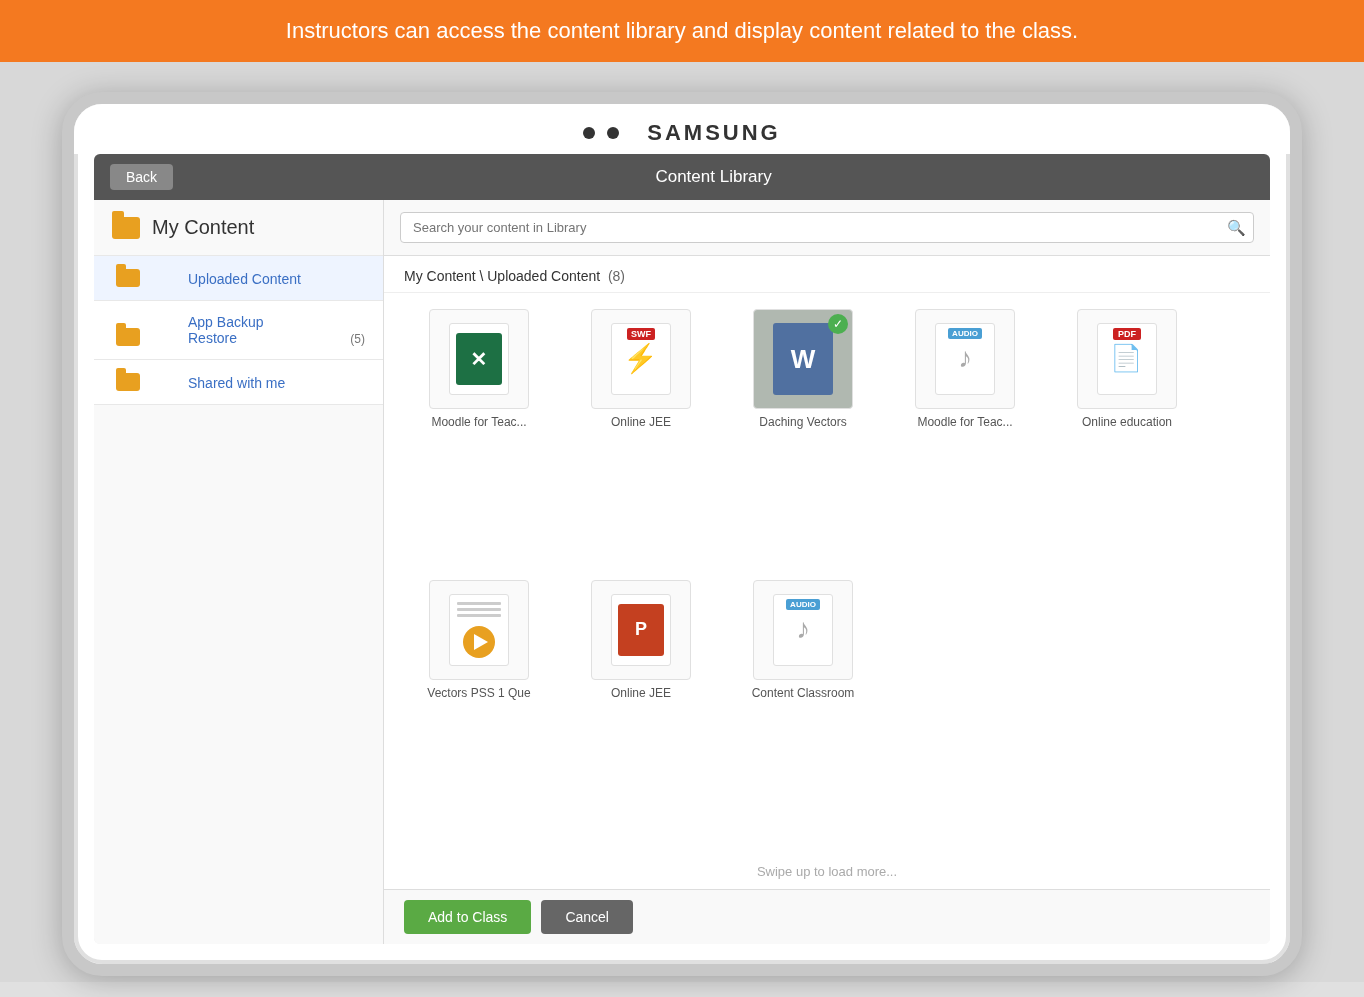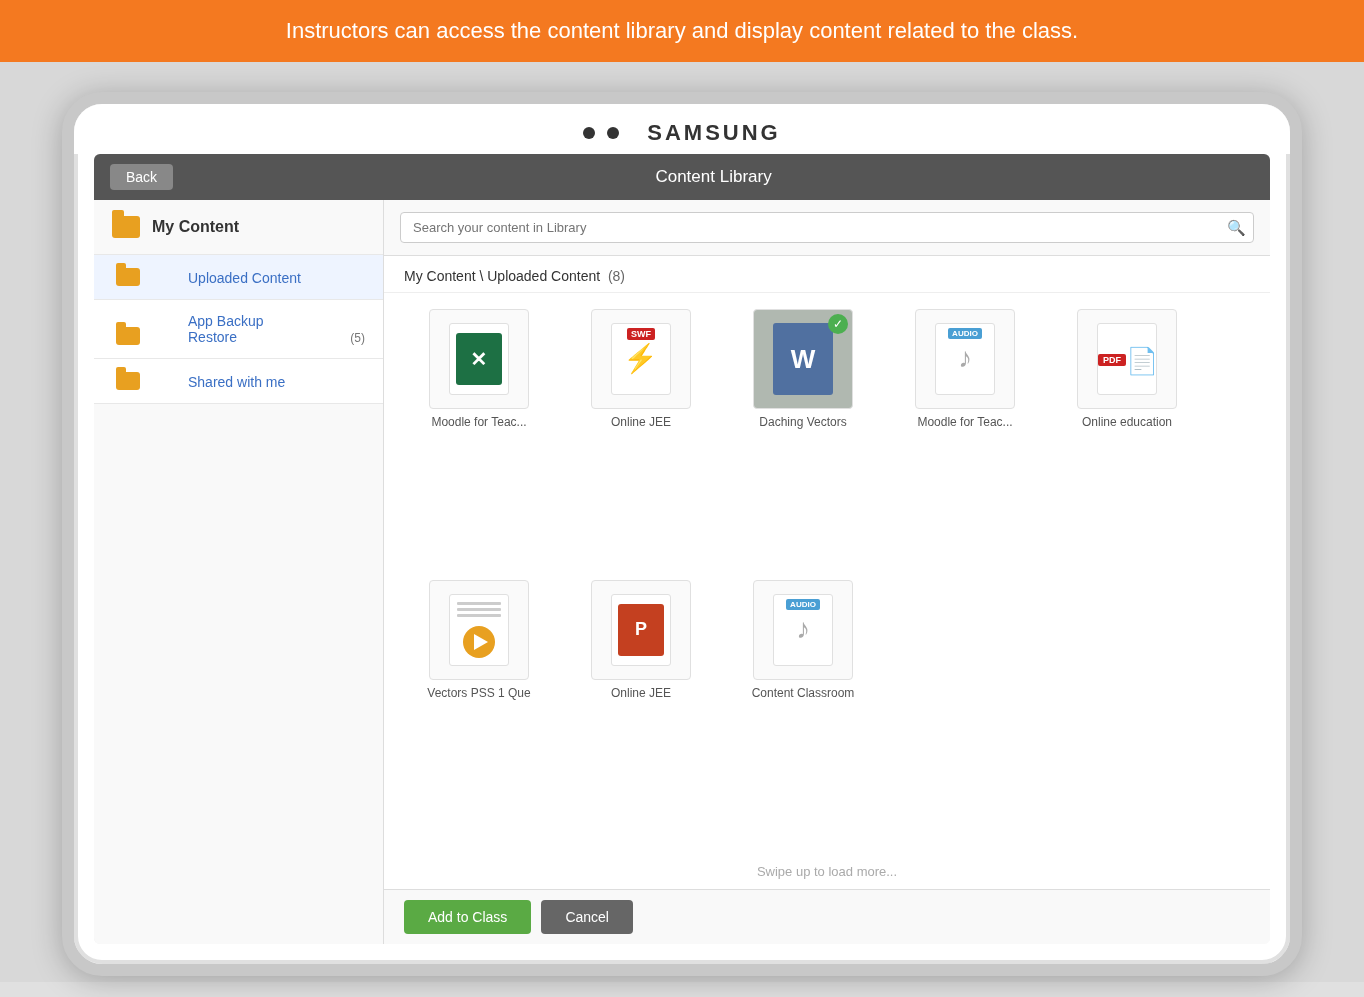--- a/index.html
+++ b/index.html
@@ -138,23 +138,23 @@
       content: '';
       position: absolute;
       top: -6px;
       left: 0;
       width: 12px;
       height: 7px;
       background: #e8a020;
       border-radius: 2px 2px 0 0;
     }
     .my-content-label {
-      font-size: 16px;
+      font-size: 20px;
       color: #333;
-      font-weight: 700;
+      font-weight: 400;
     }
 
     .sidebar-item {
       display: flex;
       align-items: flex-end;
       padding: 13px 18px 13px 22px;
       border-bottom: 1px solid #e8e8e8;
       cursor: pointer;
       background: white;
       gap: 36px;
@@ -375,21 +375,21 @@
       color: #aaa;
     }
 
     .pdf-icon {
       width: 60px;
       height: 72px;
       background: white;
       border: 1px solid #e0e0e0;
       border-radius: 3px;
       display: flex;
-      flex-direction: row;
+      flex-direction: column;
       align-items: center;
       justify-content: flex-start;
       padding-top: 4px;
     }
     .pdf-tag {
       background: #cc2222;
       color: white;
       font-size: 9px;
       font-weight: bold;
       padding: 1px 5px;

